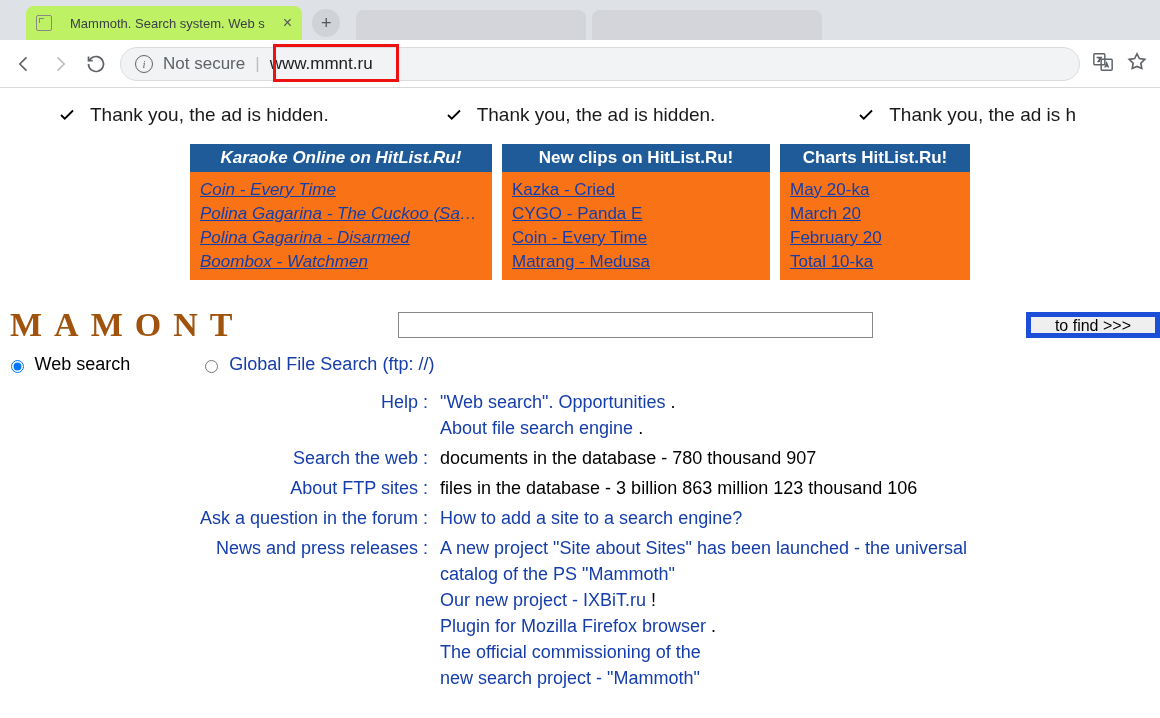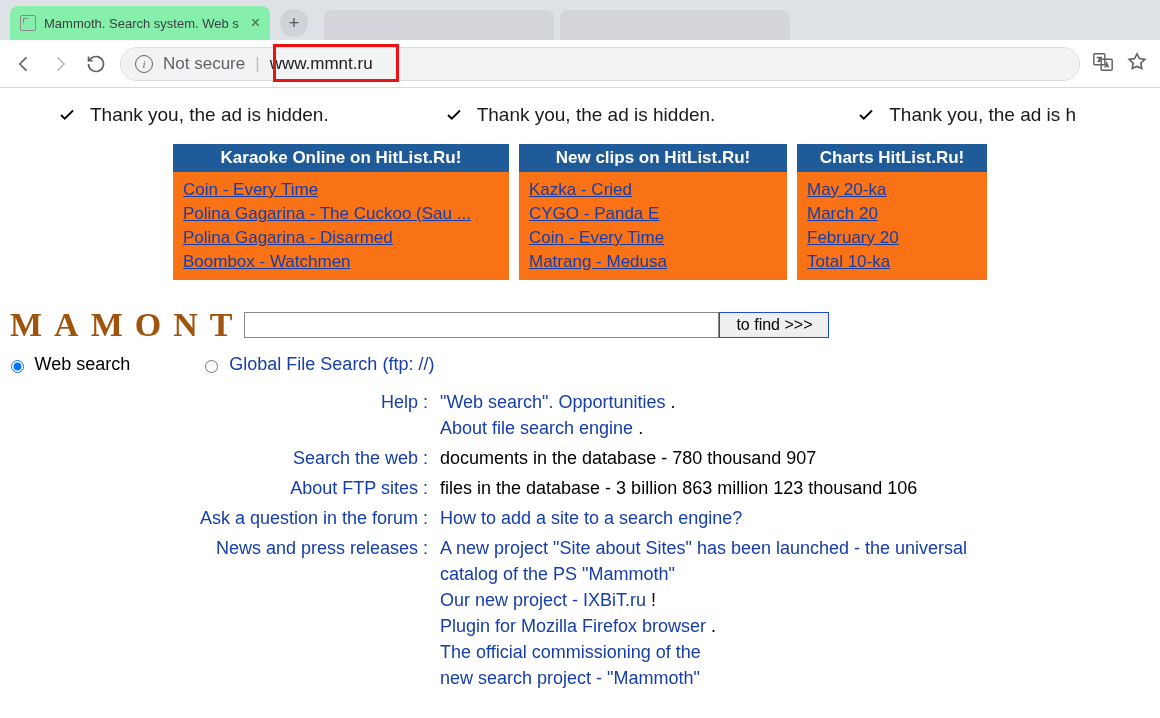--- a/index.html
+++ b/index.html
@@ -1,20 +1,20 @@
 <!DOCTYPE html>
 <html><head>
 <meta charset="utf-8">
 <style>
   html,body{margin:0;padding:0;font-family:Arial,Helvetica,sans-serif;font-size:16px;color:#000;background:#fff;width:1160px;}
   *{box-sizing:border-box;}
   
   .chrome{background:#dee1e6;}
   .tabstrip{height:40px;display:flex;align-items:flex-end;padding-left:10px;position:relative;}
-  .tab{background:#86efac;height:34px;border-radius:8px 8px 0 0;display:flex;align-items:center;padding:0 10px;min-width:260px;font-size:13px;color:#3c4043;gap:8px;}
+  .tab{background:#bef264;height:34px;border-radius:8px 8px 0 0;display:flex;align-items:center;padding:0 10px;min-width:260px;font-size:13px;color:#3c4043;gap:18px;margin-left:16px;}
   .tab .fav{width:16px;height:16px;border:1px solid #888;border-radius:2px;position:relative;}
   .tab .fav::before{content:"";position:absolute;left:2px;top:2px;right:7px;bottom:7px;border-top:1px solid #888;border-left:1px solid #888;}
   .tab .close{margin-left:auto;font-size:16px;color:#555;}
   .newtab{width:28px;height:28px;border-radius:50%;background:#cfd2d7;display:flex;align-items:center;justify-content:center;margin:0 10px 3px 10px;color:#555;font-size:18px;}
   .ghost-tab{height:30px;width:230px;background:#c7cad0;border-radius:8px 8px 0 0;margin-left:6px;margin-bottom:0;opacity:.5;}
   .toolbar{background:#fff;height:48px;display:flex;align-items:center;padding:0 12px;gap:12px;border-bottom:1px solid #d9d9d9;}
   .navbtn{width:24px;height:24px;display:flex;align-items:center;justify-content:center;color:#5f6368;}
   .navbtn.dis{color:#bdbdbd;}
   .navbtn svg{width:20px;height:20px;}
   .omnibox{flex:1;height:34px;border:1px solid #dadce0;border-radius:17px;background:#f1f3f4;display:flex;align-items:center;padding:0 14px;gap:10px;font-size:17px;color:#202124;}
@@ -25,30 +25,30 @@
   .url-hl{position:absolute;border:3px solid #e11; pointer-events:none;}
   .tr-icon{width:22px;height:22px;color:#5f6368;}
   .star{width:22px;height:22px;color:#5f6368;}
   
   .page{width:1160px;overflow:hidden;}
   .ads{display:flex;justify-content:space-between;padding:16px 0 18px 0;}
   .ad{flex:1;display:flex;align-items:center;justify-content:center;gap:14px;font-size:19px;color:#1a1a1a;}
   .ad svg{width:18px;height:18px;}
   .cols{display:flex;justify-content:center;gap:10px;margin:0 auto;}
   .colhdr{background:#1f5b99;color:#fff;font-weight:bold;text-align:center;font-size:17px;padding:4px 0;}
-  .colA{width:336px;}
+  .colA{width:302px;font-style:italic;}
   .colB{width:268px;}
   .colC{width:190px;}
   .colbody{background:#f97316;padding:6px 10px;}
   .colbody a{display:block;color:#153eab;text-decoration:underline;font-size:17px;line-height:24px;white-space:nowrap;overflow:hidden;text-overflow:ellipsis;}
   
-  .srow{display:flex;align-items:center;margin:26px auto 10px auto;justify-content:flex-start;}
+  .srow{display:flex;align-items:center;margin:26px auto 10px auto;justify-content:space-between;}
   .logo{font-family:"Times New Roman",serif;font-weight:bold;color:#a0530d;font-size:34px;letter-spacing:12px;padding-left:10px;}
   .q{width:475px;height:26px;border:1px solid #888;padding:2px 6px;font-size:16px;}
-  .go{height:26px;border:1px solid #1d4ed8;background:#efefef;font-size:16px;padding:0 16px;}
+  .go{height:26px;border:5px solid #1d4ed8;background:#efefef;font-size:16px;padding:0 24px;}
   .radios{display:flex;gap:70px;justify-content:center;margin:6px 8px 14px 520px;width:440px;justify-content:flex-start;}
   .radios{margin-left:0;justify-content:center;}
   .radio-wrap{display:flex;gap:8px;align-items:center;font-size:18px;}
   .radio-wrap.blue label{color:#153eab;}
   
   .rows{width:900px;margin:0 auto;}
   .irow{display:flex;margin:4px 0;font-size:18px;line-height:26px;}
   .ileft{width:310px;text-align:right;color:#153eab;padding-right:12px;}
   .ileft a{color:#153eab;text-decoration:none;}
   .iright{flex:1;color:#000;}

